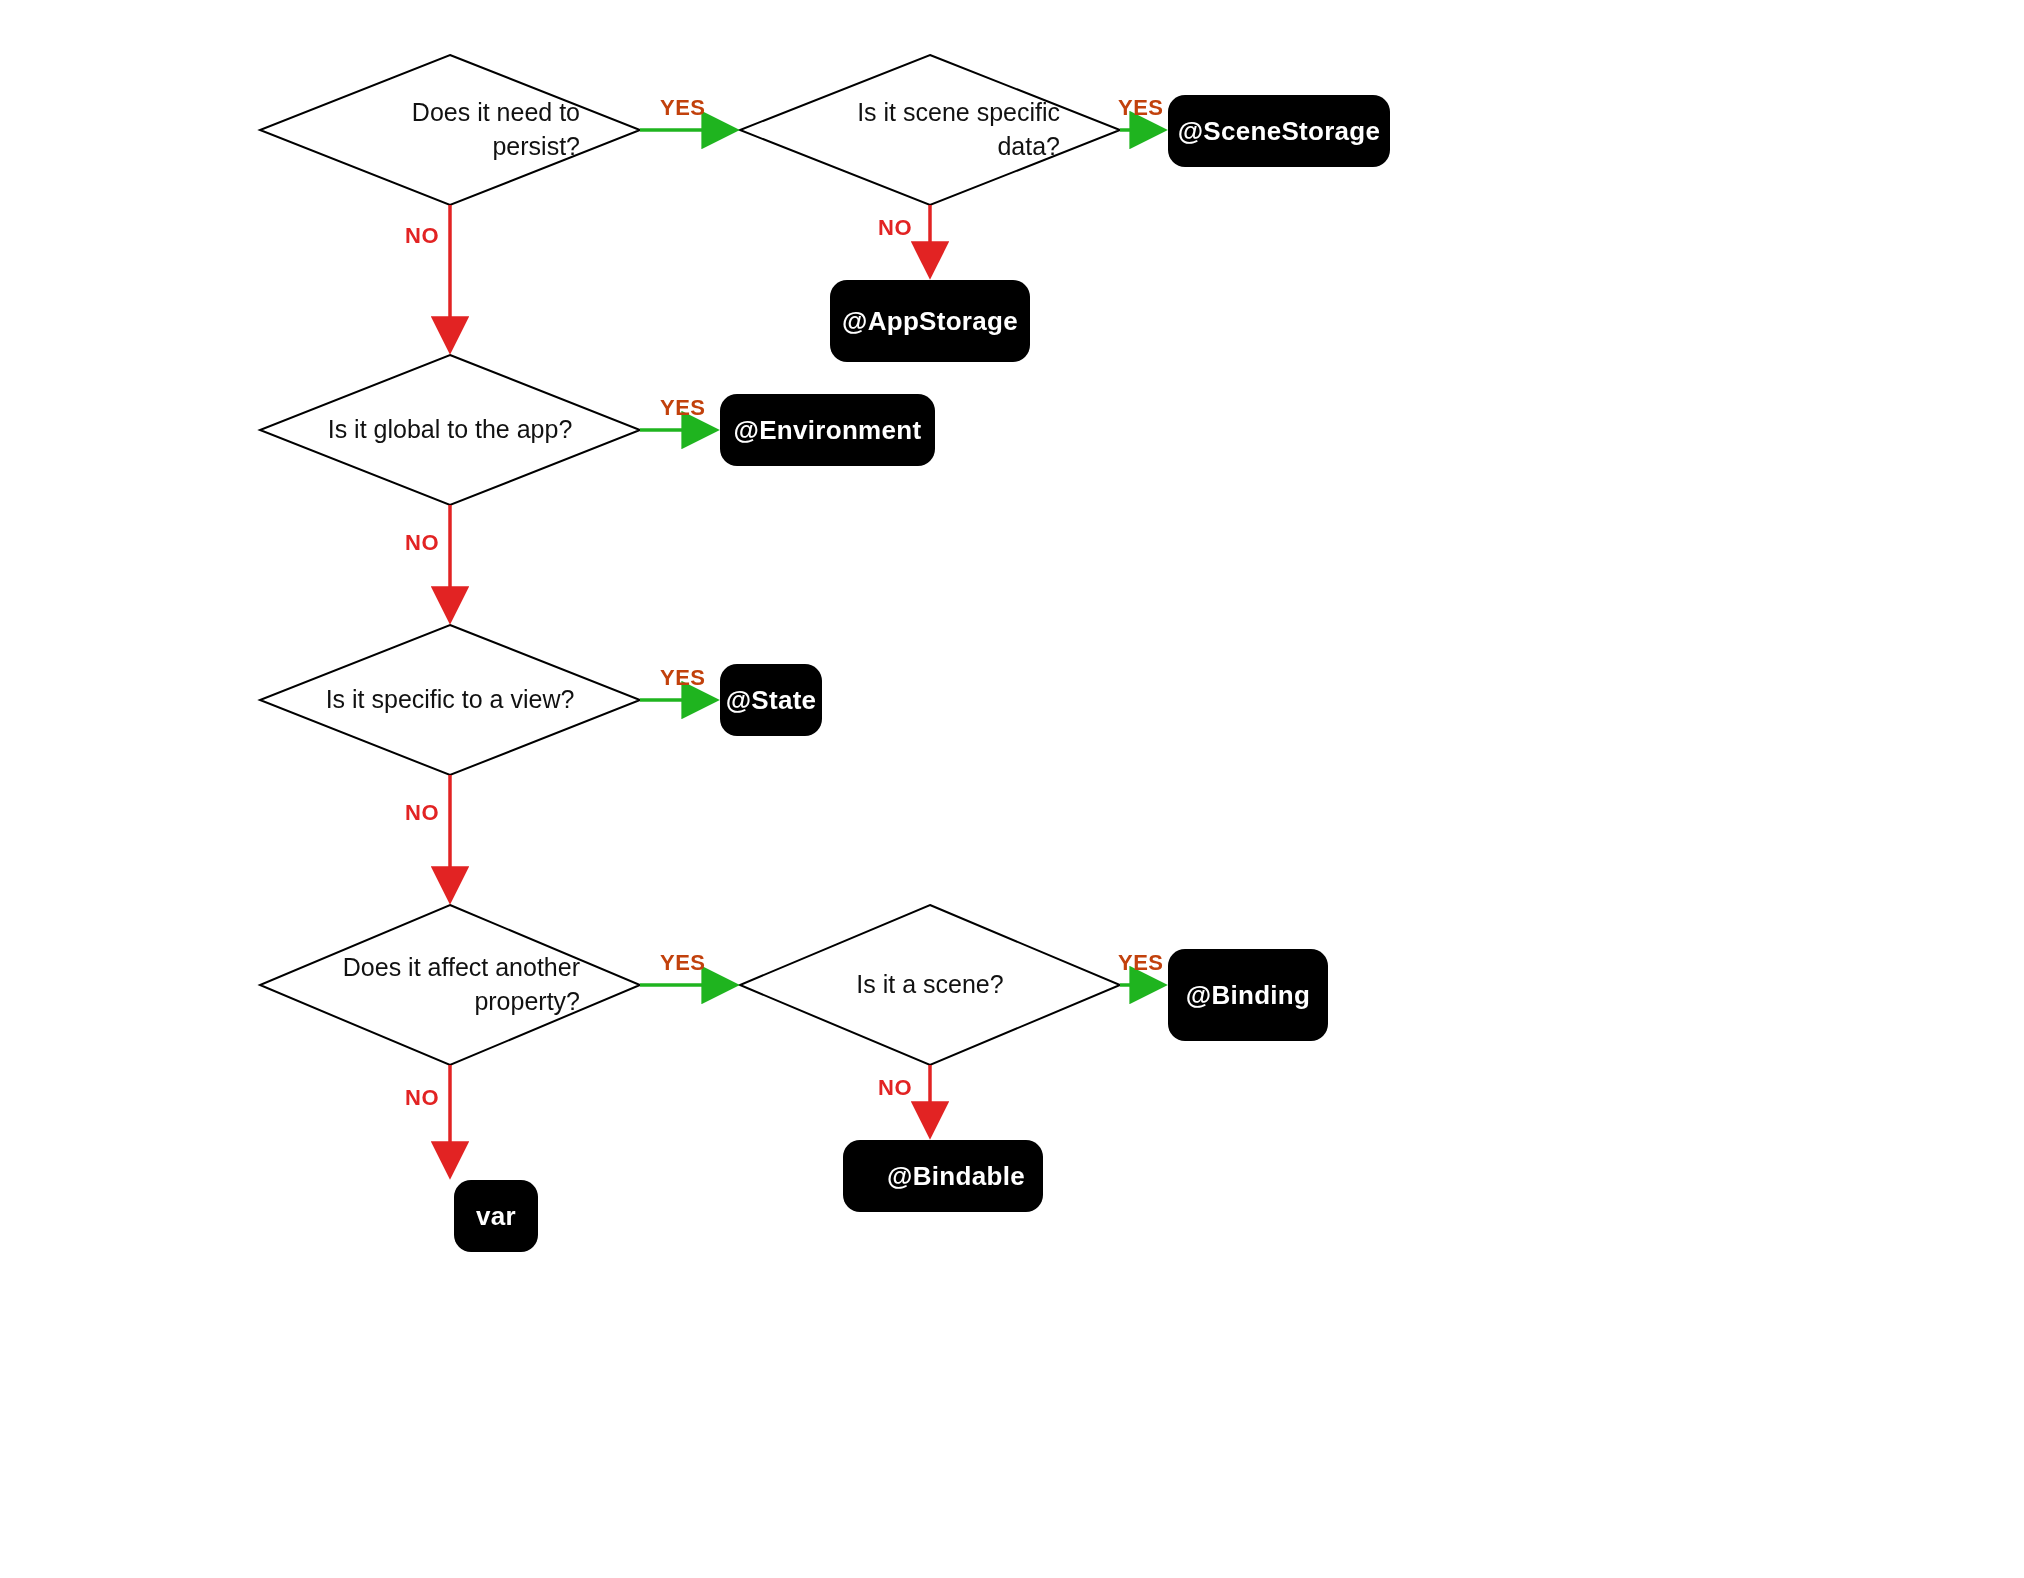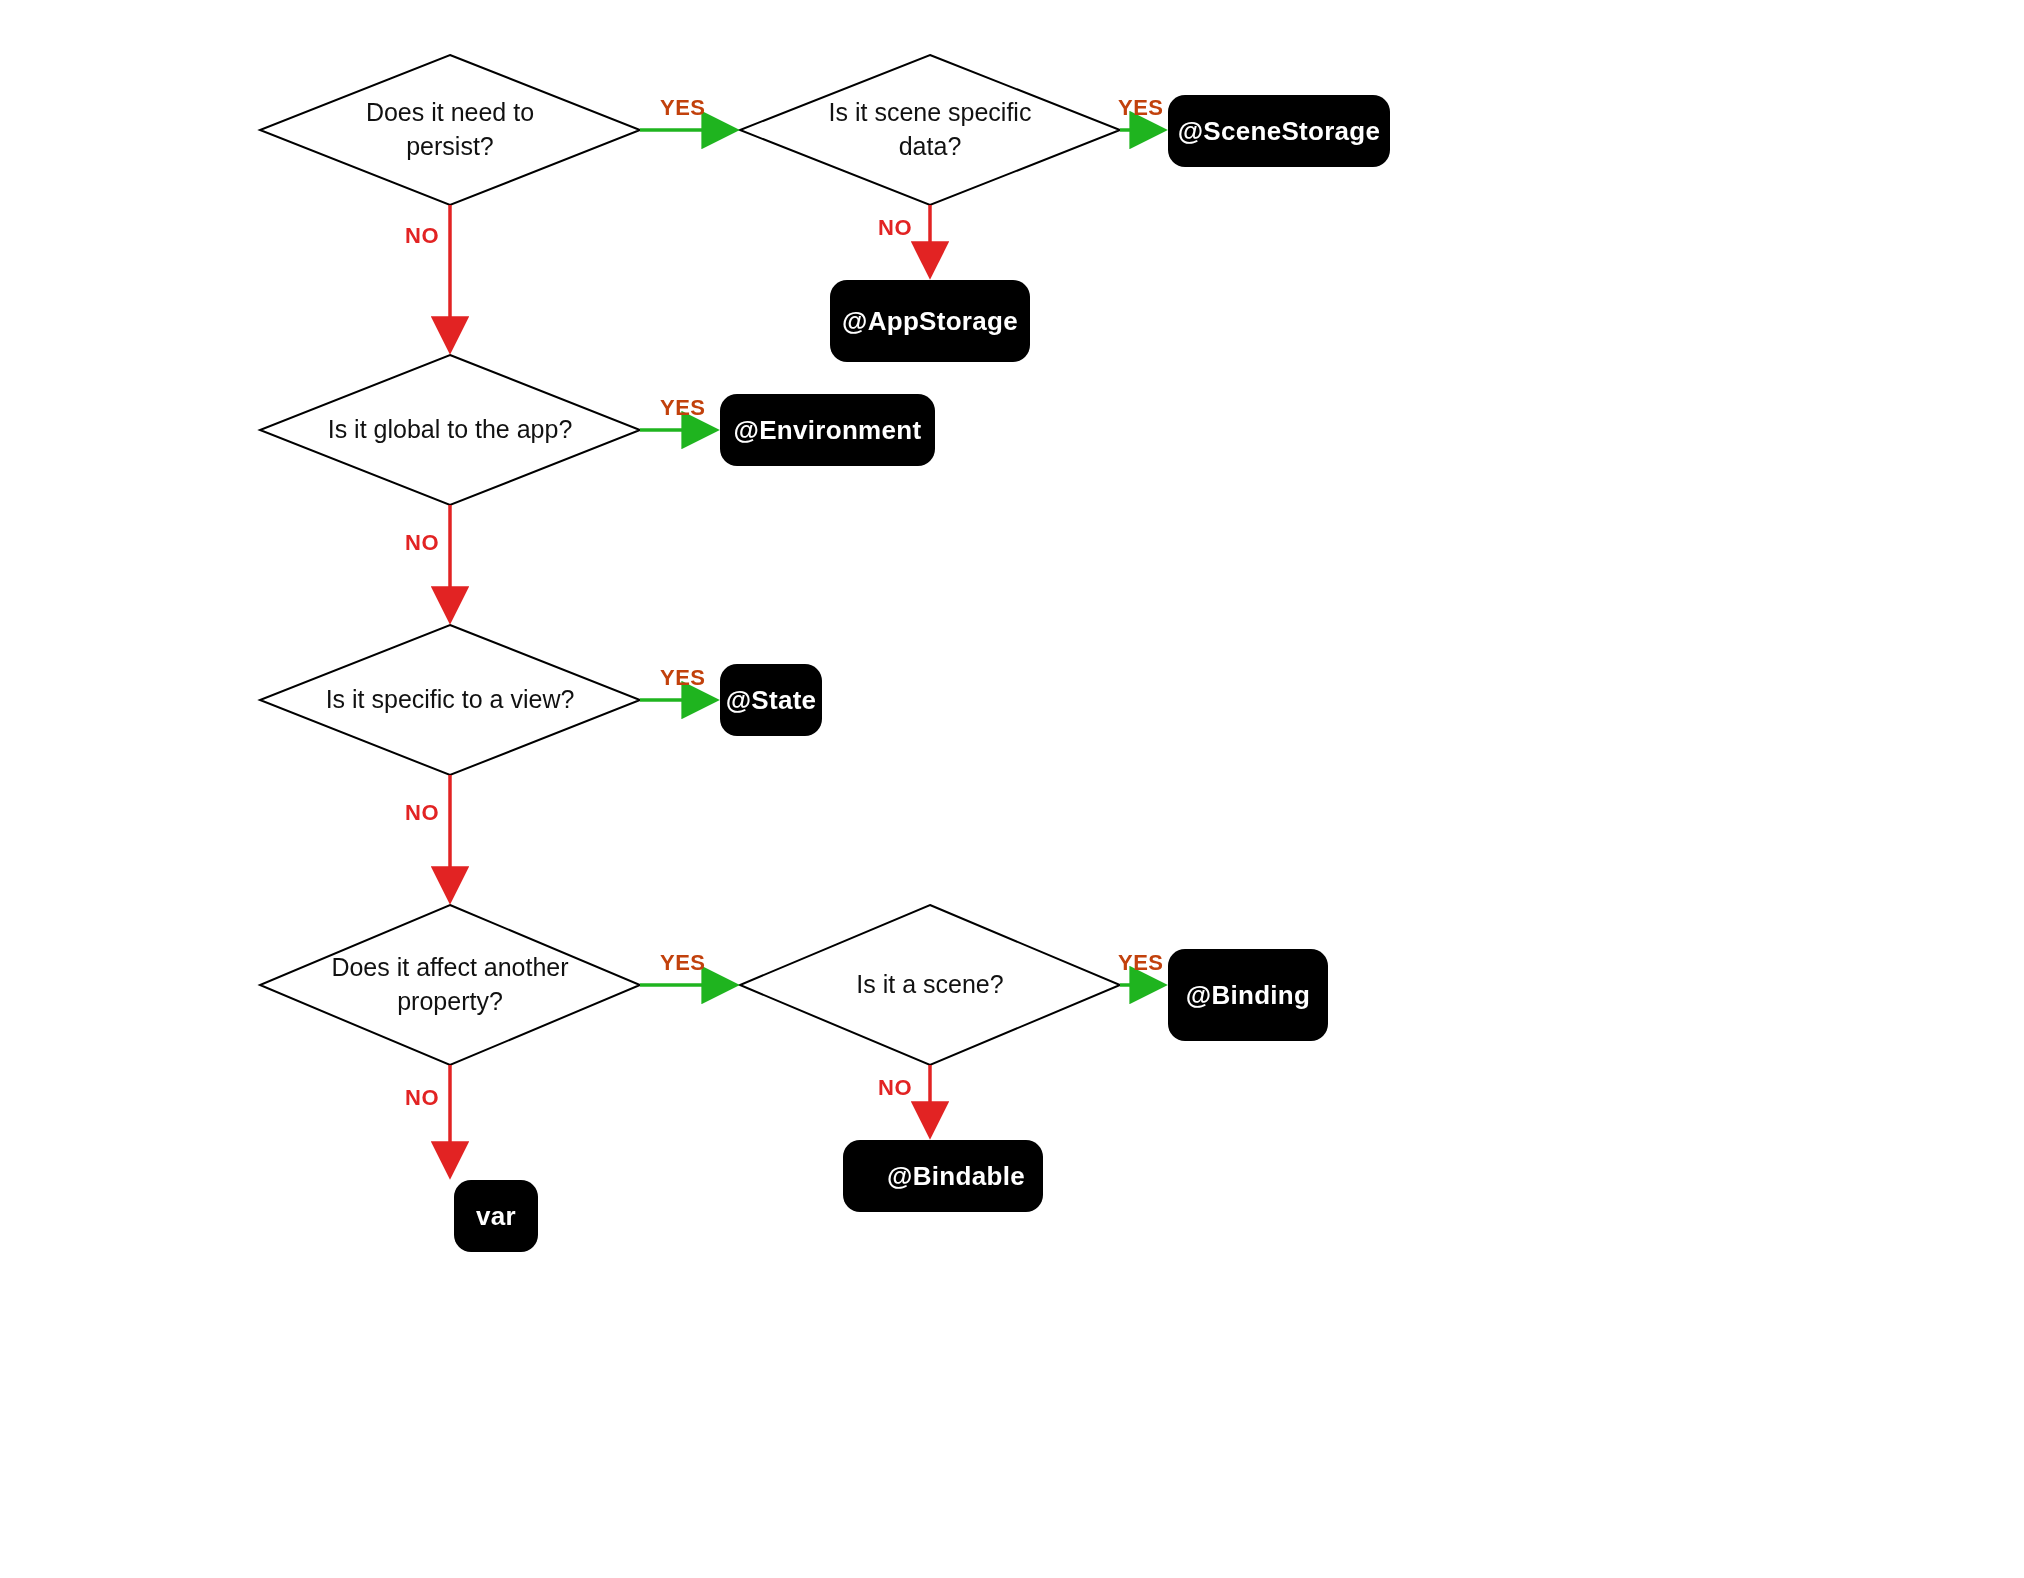--- a/index.html
+++ b/index.html
@@ -29,20 +29,21 @@
     justify-content: center;
     text-align: center;
   }
   .decision-label {
     font-size: 25px;
     color: #111;
     line-height: 1.35;
     max-width: 260px;
     padding: 0 8px;
     font-weight: 400;
+    text-align: right;
   }
   .result {
     background: #000000;
     color: #ffffff;
     border-radius: 17px;
     font-weight: 700;
     font-size: 26px;
     letter-spacing: 0.3px;
   }
   .edge-label {

